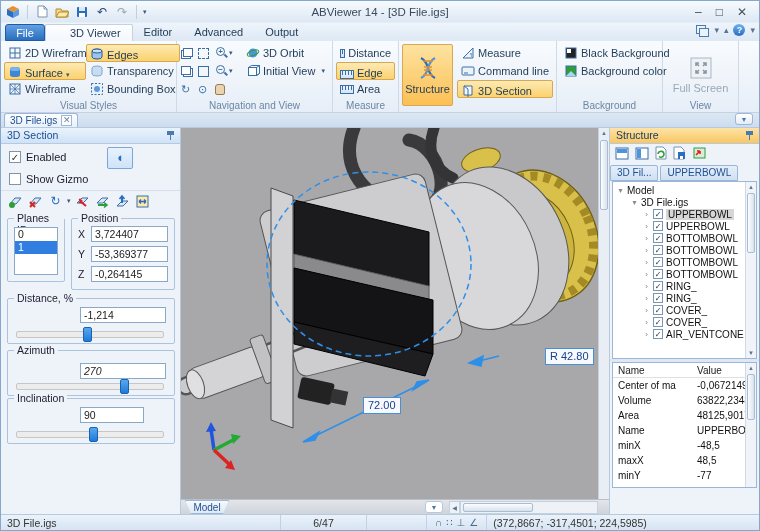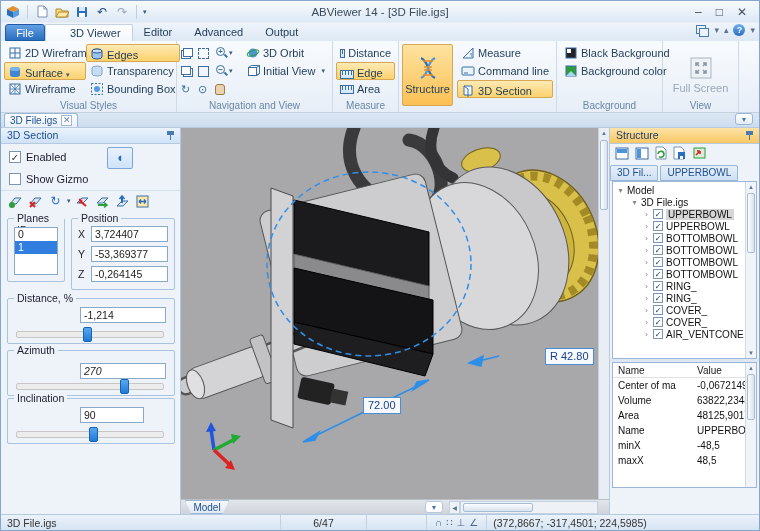--- a/index.html
+++ b/index.html
@@ -719,20 +719,24 @@
               <span class="c2">UPPERBOWL</span>
             </div>
             <div class="prow">
               <span class="c1">minX</span>
               <span class="c2">-48,5</span>
             </div>
             <div class="prow">
               <span class="c1">maxX</span>
               <span class="c2">48,5</span>
             </div>
+            <div class="prow">
+              <span class="c1">minY</span>
+              <span class="c2">-77</span>
+            </div>
           </div>
         <div class="props-scroll">
           <div class="arr" style="height:10px; font-size:6px; color:#5a7391; text-align:center; line-height:10px;">▲</div>
           <div class="tthumb" style="height:46px;"></div>
         </div>
       </div>
     </div>
   </div>
 
   <div class="statusbar">

